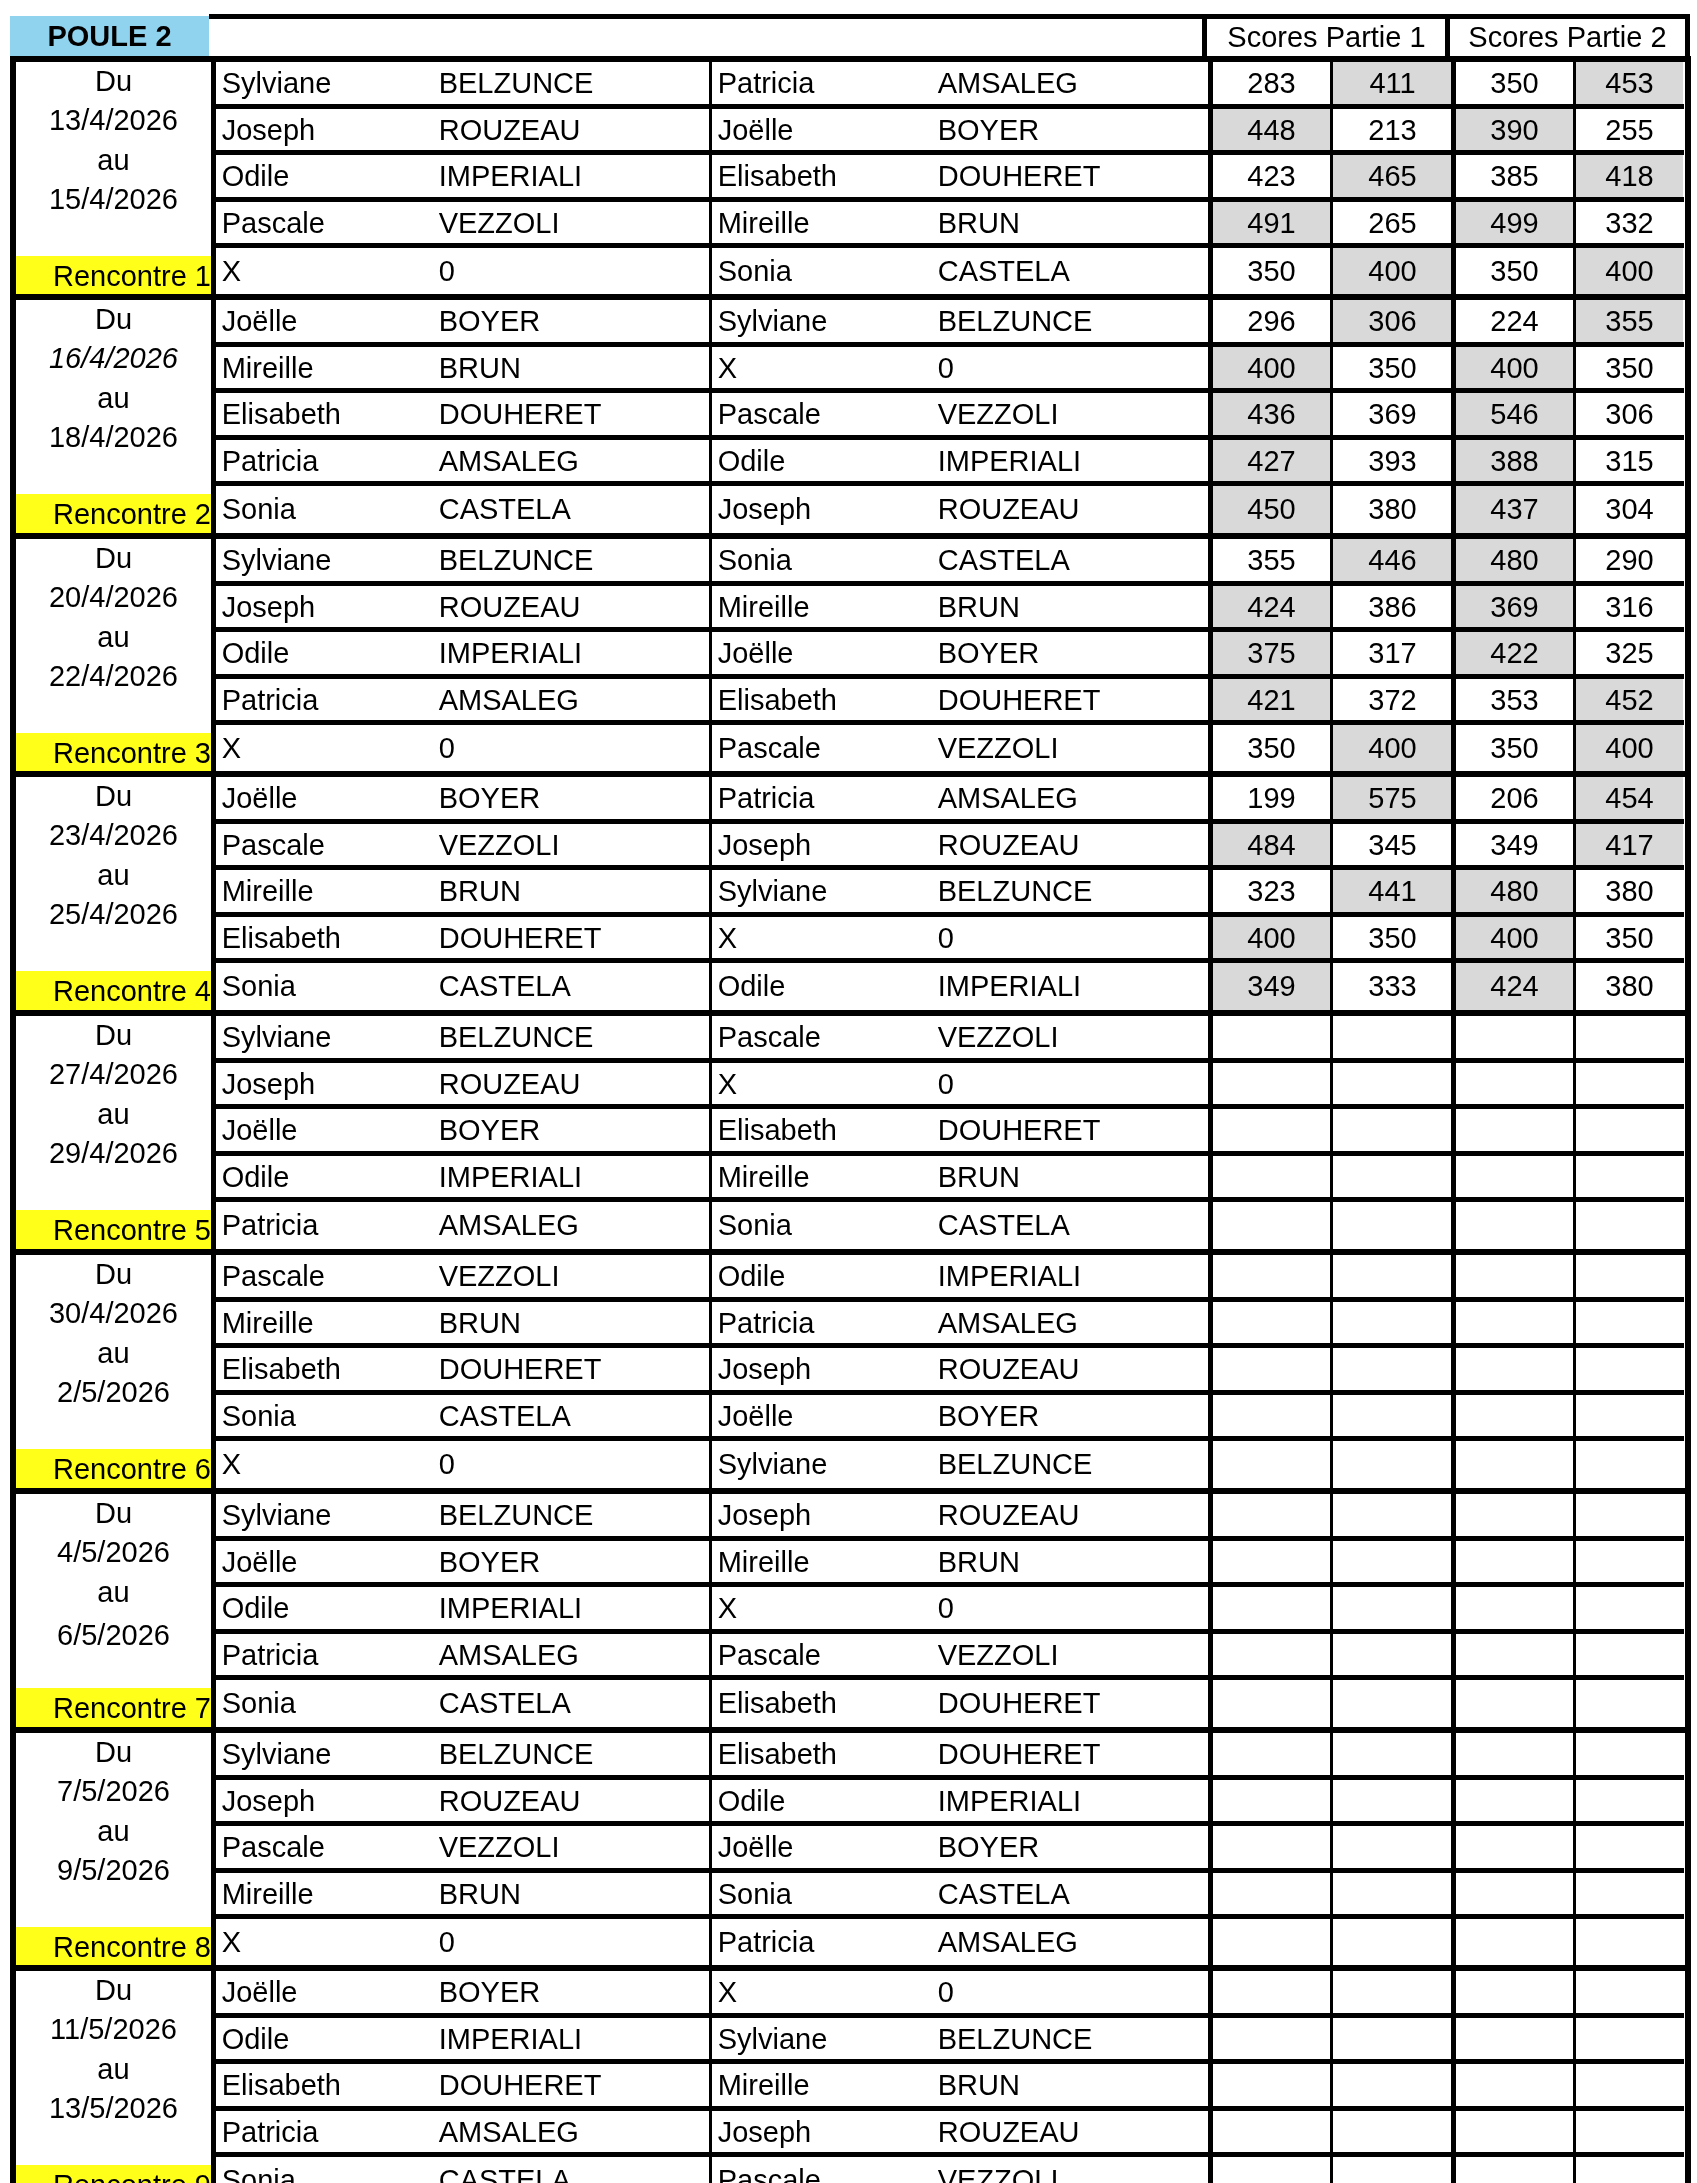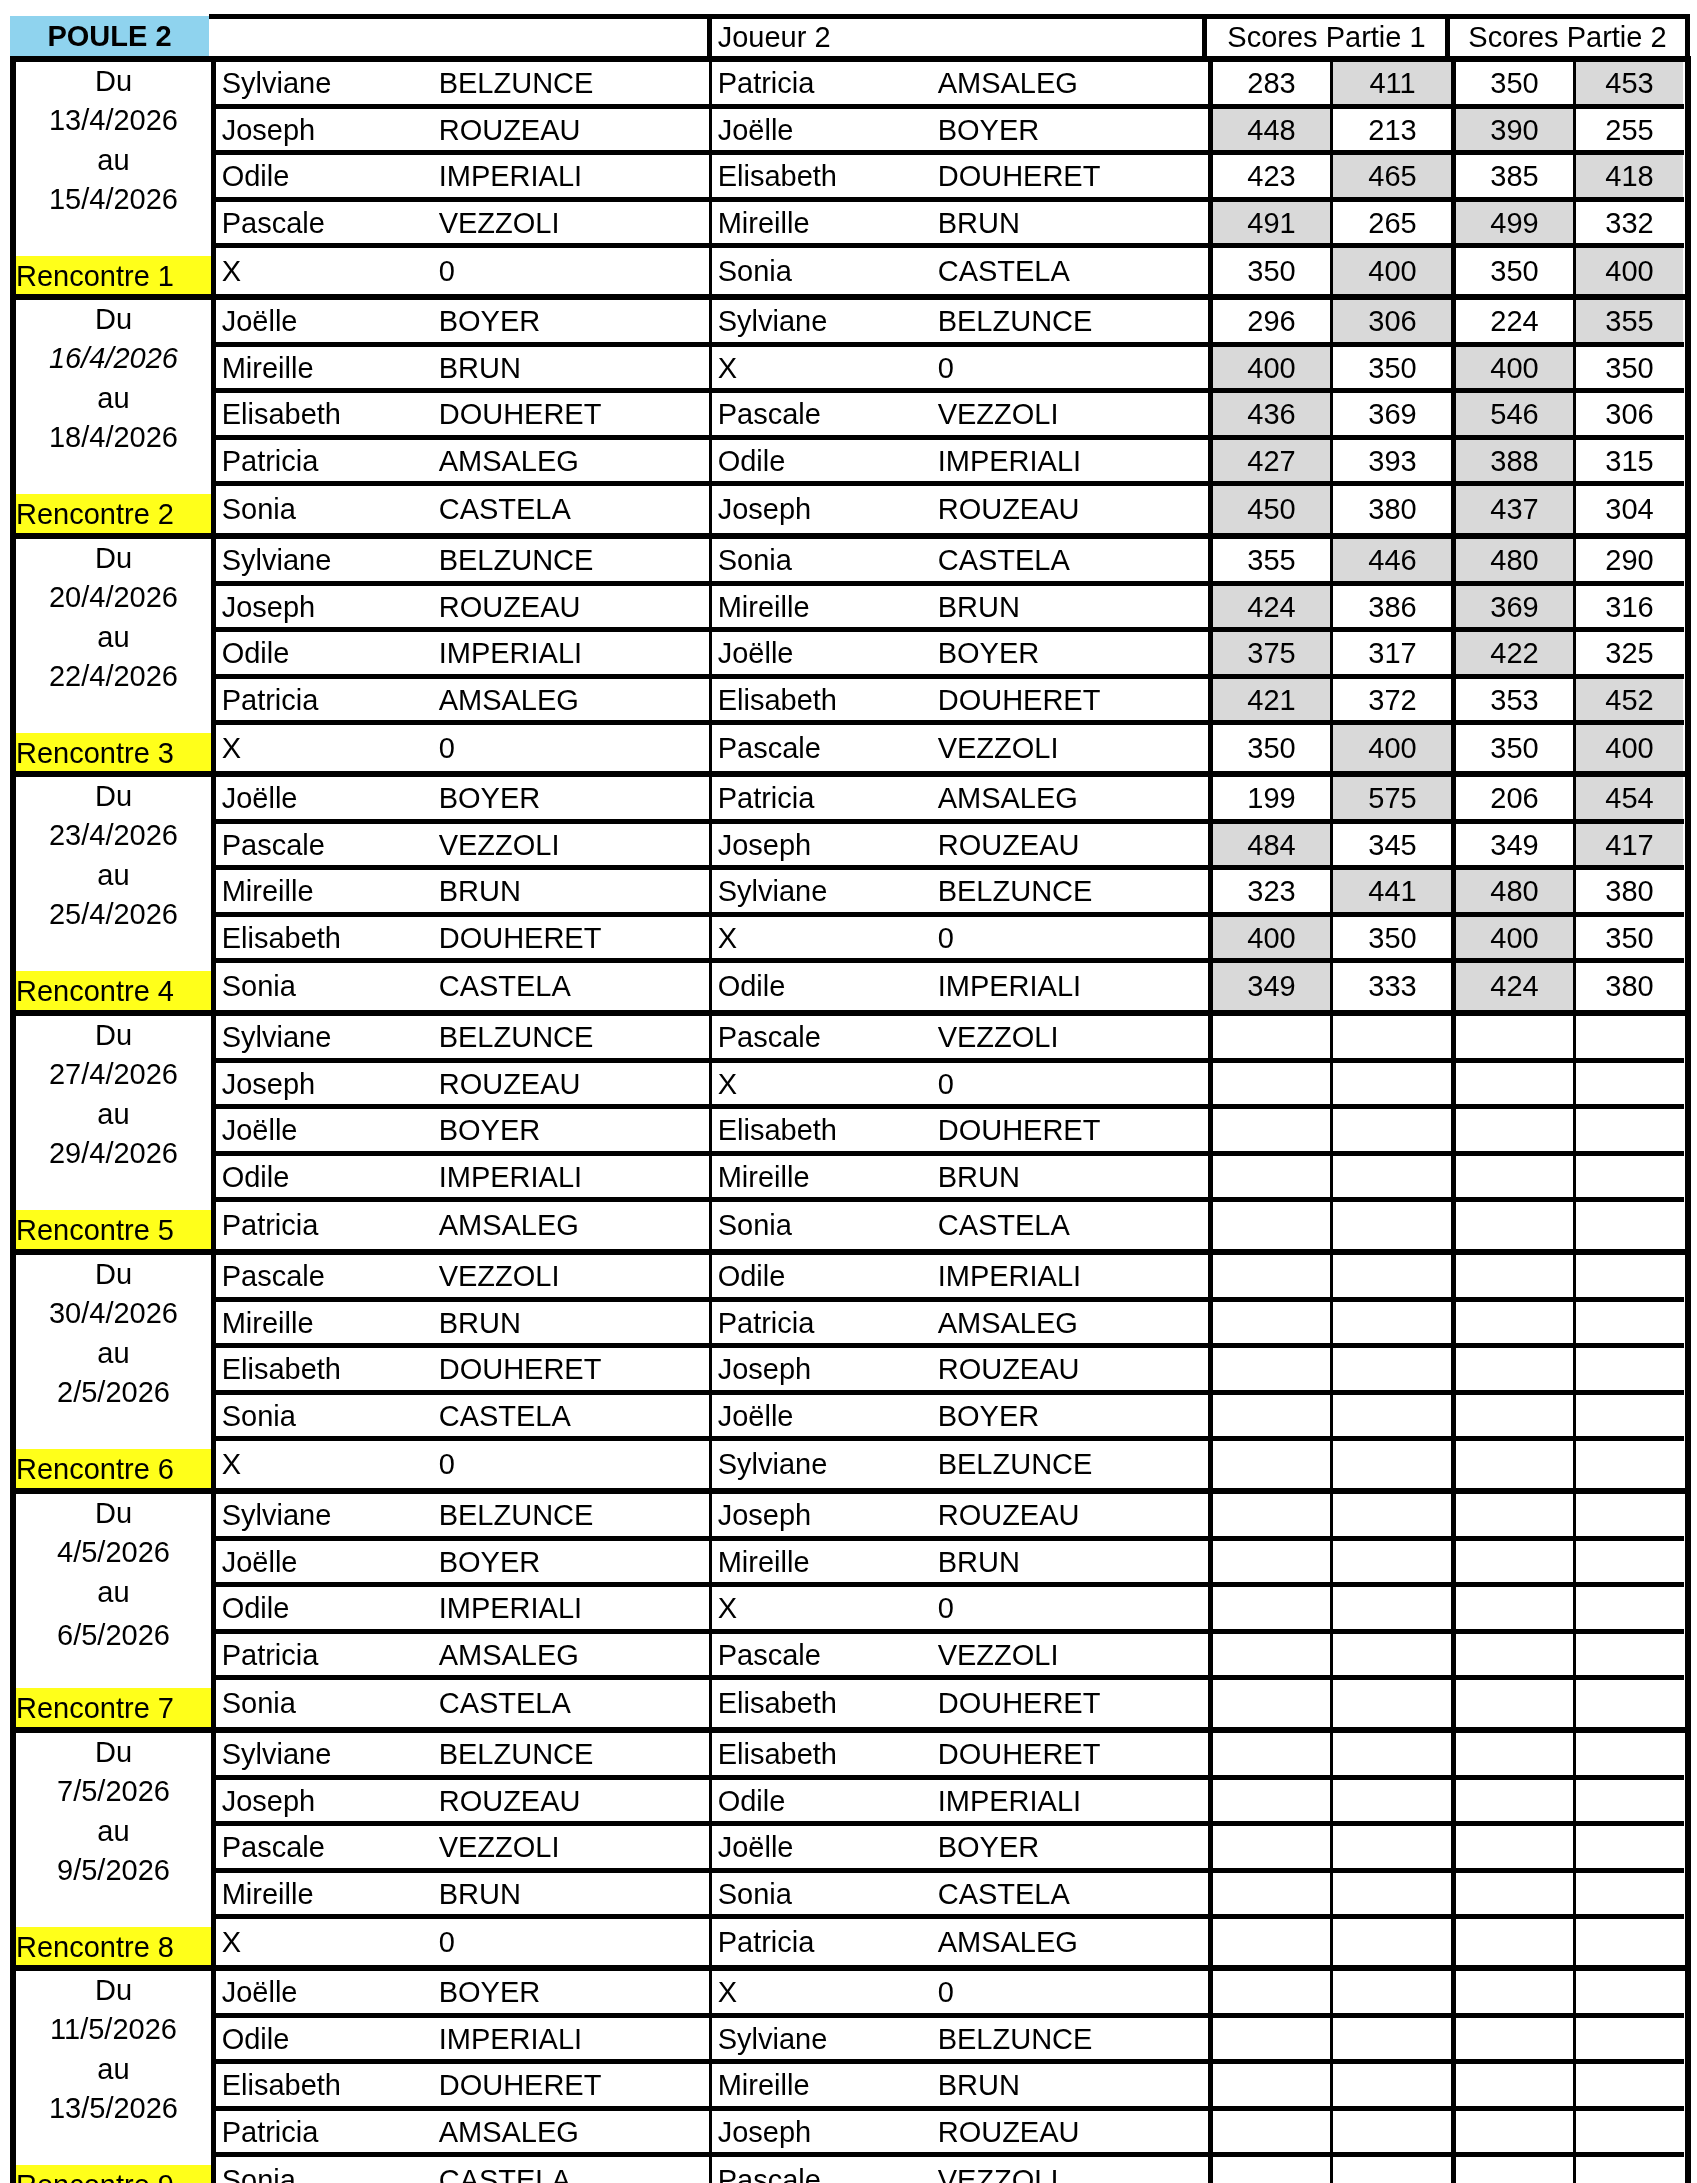--- a/index.html
+++ b/index.html
@@ -13,42 +13,41 @@
   .hcell { position:absolute; top:5px; height:37px; font-size:29px; line-height:37px; box-sizing:border-box; }
   .hcell.j1 { left:199px; width:498px; padding-left:5.7px; border-left:5px solid #000; }
   .hcell.j2 { left:697px; width:495px; padding-left:5.7px; border-left:5px solid #000; }
   .hcell.s1 { left:1192px; width:244px; text-align:center; border-left:5px solid #000; }
   .hcell.s2 { left:1435px; width:245px; text-align:center; border-left:5px solid #000; padding-right:5px; }
 
   .block { position:absolute; left:10px; width:1681px; height:246px; border:6.5px solid #000; box-sizing:border-box; background:#fff; }
   .datecol { position:absolute; left:0; top:0; width:225px; height:100%; }
   .datecol .dl { position:absolute; left:0; width:195px; text-align:center; font-size:29px; height:39px; line-height:39px; }
   .datecol .rc { position:absolute; left:0; bottom:0; width:195px; height:40px; background:#ffff1a;
-                 text-align:left; font-size:29px; line-height:40px; }
+                 text-align:right; font-size:29px; line-height:40px; }
   .row { position:absolute; left:195px; width:1473px; height:39px; box-sizing:border-box; }
   .row.sep { border-top:5px solid #000; }
   .c { position:absolute; top:0; height:100%; font-size:29px; box-sizing:border-box; display:flex; align-items:center; }
   .c.fn1 { left:0; width:222px; padding-left:5.7px; border-left:5px solid #000; }
   .c.ln1 { left:222px; width:275px; padding-left:5.7px; }
   .c.fn2 { left:498px; width:224px; padding-left:5.7px; border-left:3.6px solid #000; }
   .c.ln2 { left:721px; width:275px; padding-left:5.7px; }
   .c.sc { justify-content:center; width:122px; }
   .c.sc0 { left:997px; border-left:5px solid #000; }
   .c.sc1 { left:1119px; border-left:3.6px solid #000; }
   .c.sc2 { left:1240px; border-left:5px solid #000; }
   .c.sc3 { left:1362px; border-left:3.6px solid #000; width:110px; }
   .c.hi { background:#d9d9d9; }
 </style>
 </head>
 <body>
 
 <div class="header">
   <div class="poule">POULE 2</div>
   <div class="hdr-frame"></div>
-  <div class="hcell j2">Joueur 2</div>
   <div class="hcell s1">Scores Partie 1</div>
   <div class="hcell s2">Scores Partie 2</div>
 </div>
 
 <div id="blocks">
     <div class="block" style="top: 56px;">
       <div class="datecol">
         <div class="dl" style="top: 0px;">Du</div>
         <div class="dl" style="top: 39px;">13/4/2026</div>
         <div class="dl" style="top: 79px;">au</div>

